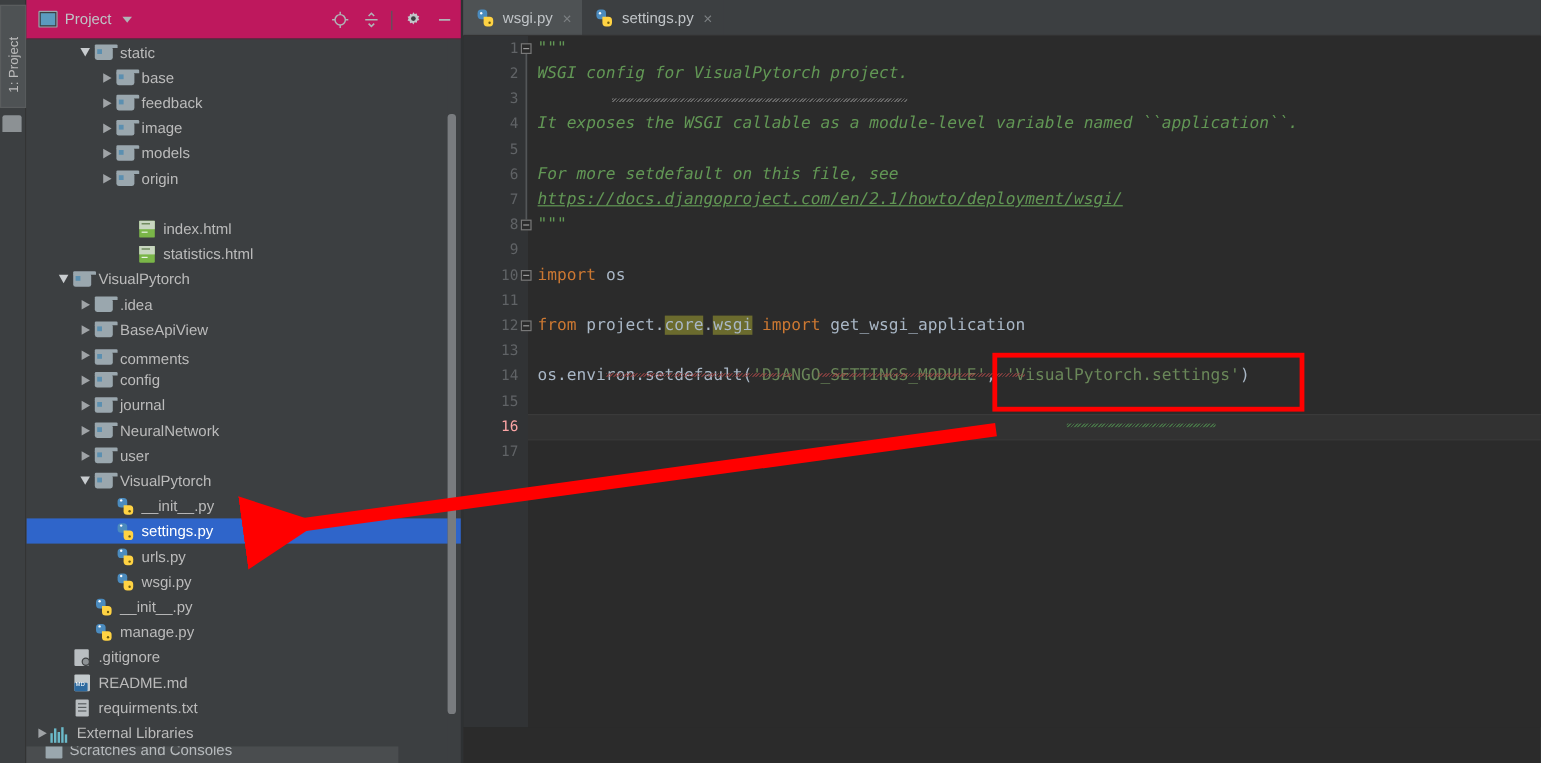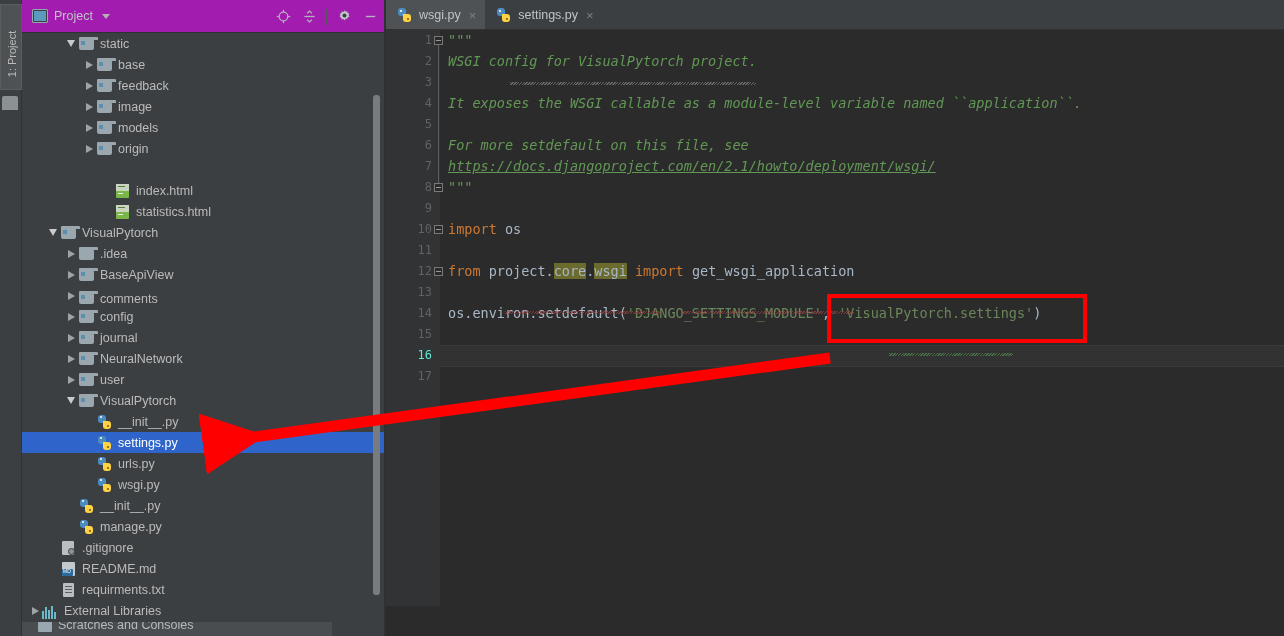--- a/index.html
+++ b/index.html
@@ -31,21 +31,21 @@
     background: #9aa0a3; border-radius: 2px 2px 0 0; opacity: .85;
   }
 
   
   .project-panel {
     position: absolute; left: 22px; top: 0; width: 364px; height: 636px;
     background: #3c3f41;
   }
   .panel-header {
     position: relative; height: 33px; width: 364px;
-    background: #a21caf; border-bottom: 1px solid #2e3133;
+    background: #be185d; border-bottom: 1px solid #2e3133;
     display: flex; align-items: center;
   }
   .panel-title-wrap { display: flex; align-items: center; padding-left: 10px; gap: 6px; }
   .panel-icon { width: 16px; height: 14px; position: relative; }
   .panel-icon .outer {
     position: absolute; inset: 0; border: 1px solid #9aa7ae; border-radius: 1px;
     background: #3c3f41;
   }
   .panel-icon .inner {
     position: absolute; left: 2px; top: 2px; right: 2px; bottom: 2px;
@@ -719,21 +719,21 @@
           <div class="gutter-line" style="top: 108px;">6</div>
           <div class="gutter-line" style="top: 129px;">7</div>
           <div class="gutter-line" style="top: 150px;">8</div>
           <div class="gutter-line" style="top: 171px;">9</div>
           <div class="gutter-line" style="top: 192px;">10</div>
           <div class="gutter-line" style="top: 213px;">11</div>
           <div class="gutter-line" style="top: 234px;">12</div>
           <div class="gutter-line" style="top: 255px;">13</div>
           <div class="gutter-line" style="top: 276px;">14</div>
           <div class="gutter-line" style="top: 297px;">15</div>
-          <div class="gutter-line" style="top: 318px; color: #5eead4;">16</div>
+          <div class="gutter-line" style="top: 318px; color: #fca5a5;">16</div>
           <div class="gutter-line" style="top: 339px;">17</div>
         </div>
 
       <div class="fold" style="top:6px">
         <span class="box"></span>
           <span class="minus"></span>
       </div>
       <div class="fold" style="top:153px">
         <span class="box"></span>
           <span class="minus"></span>

